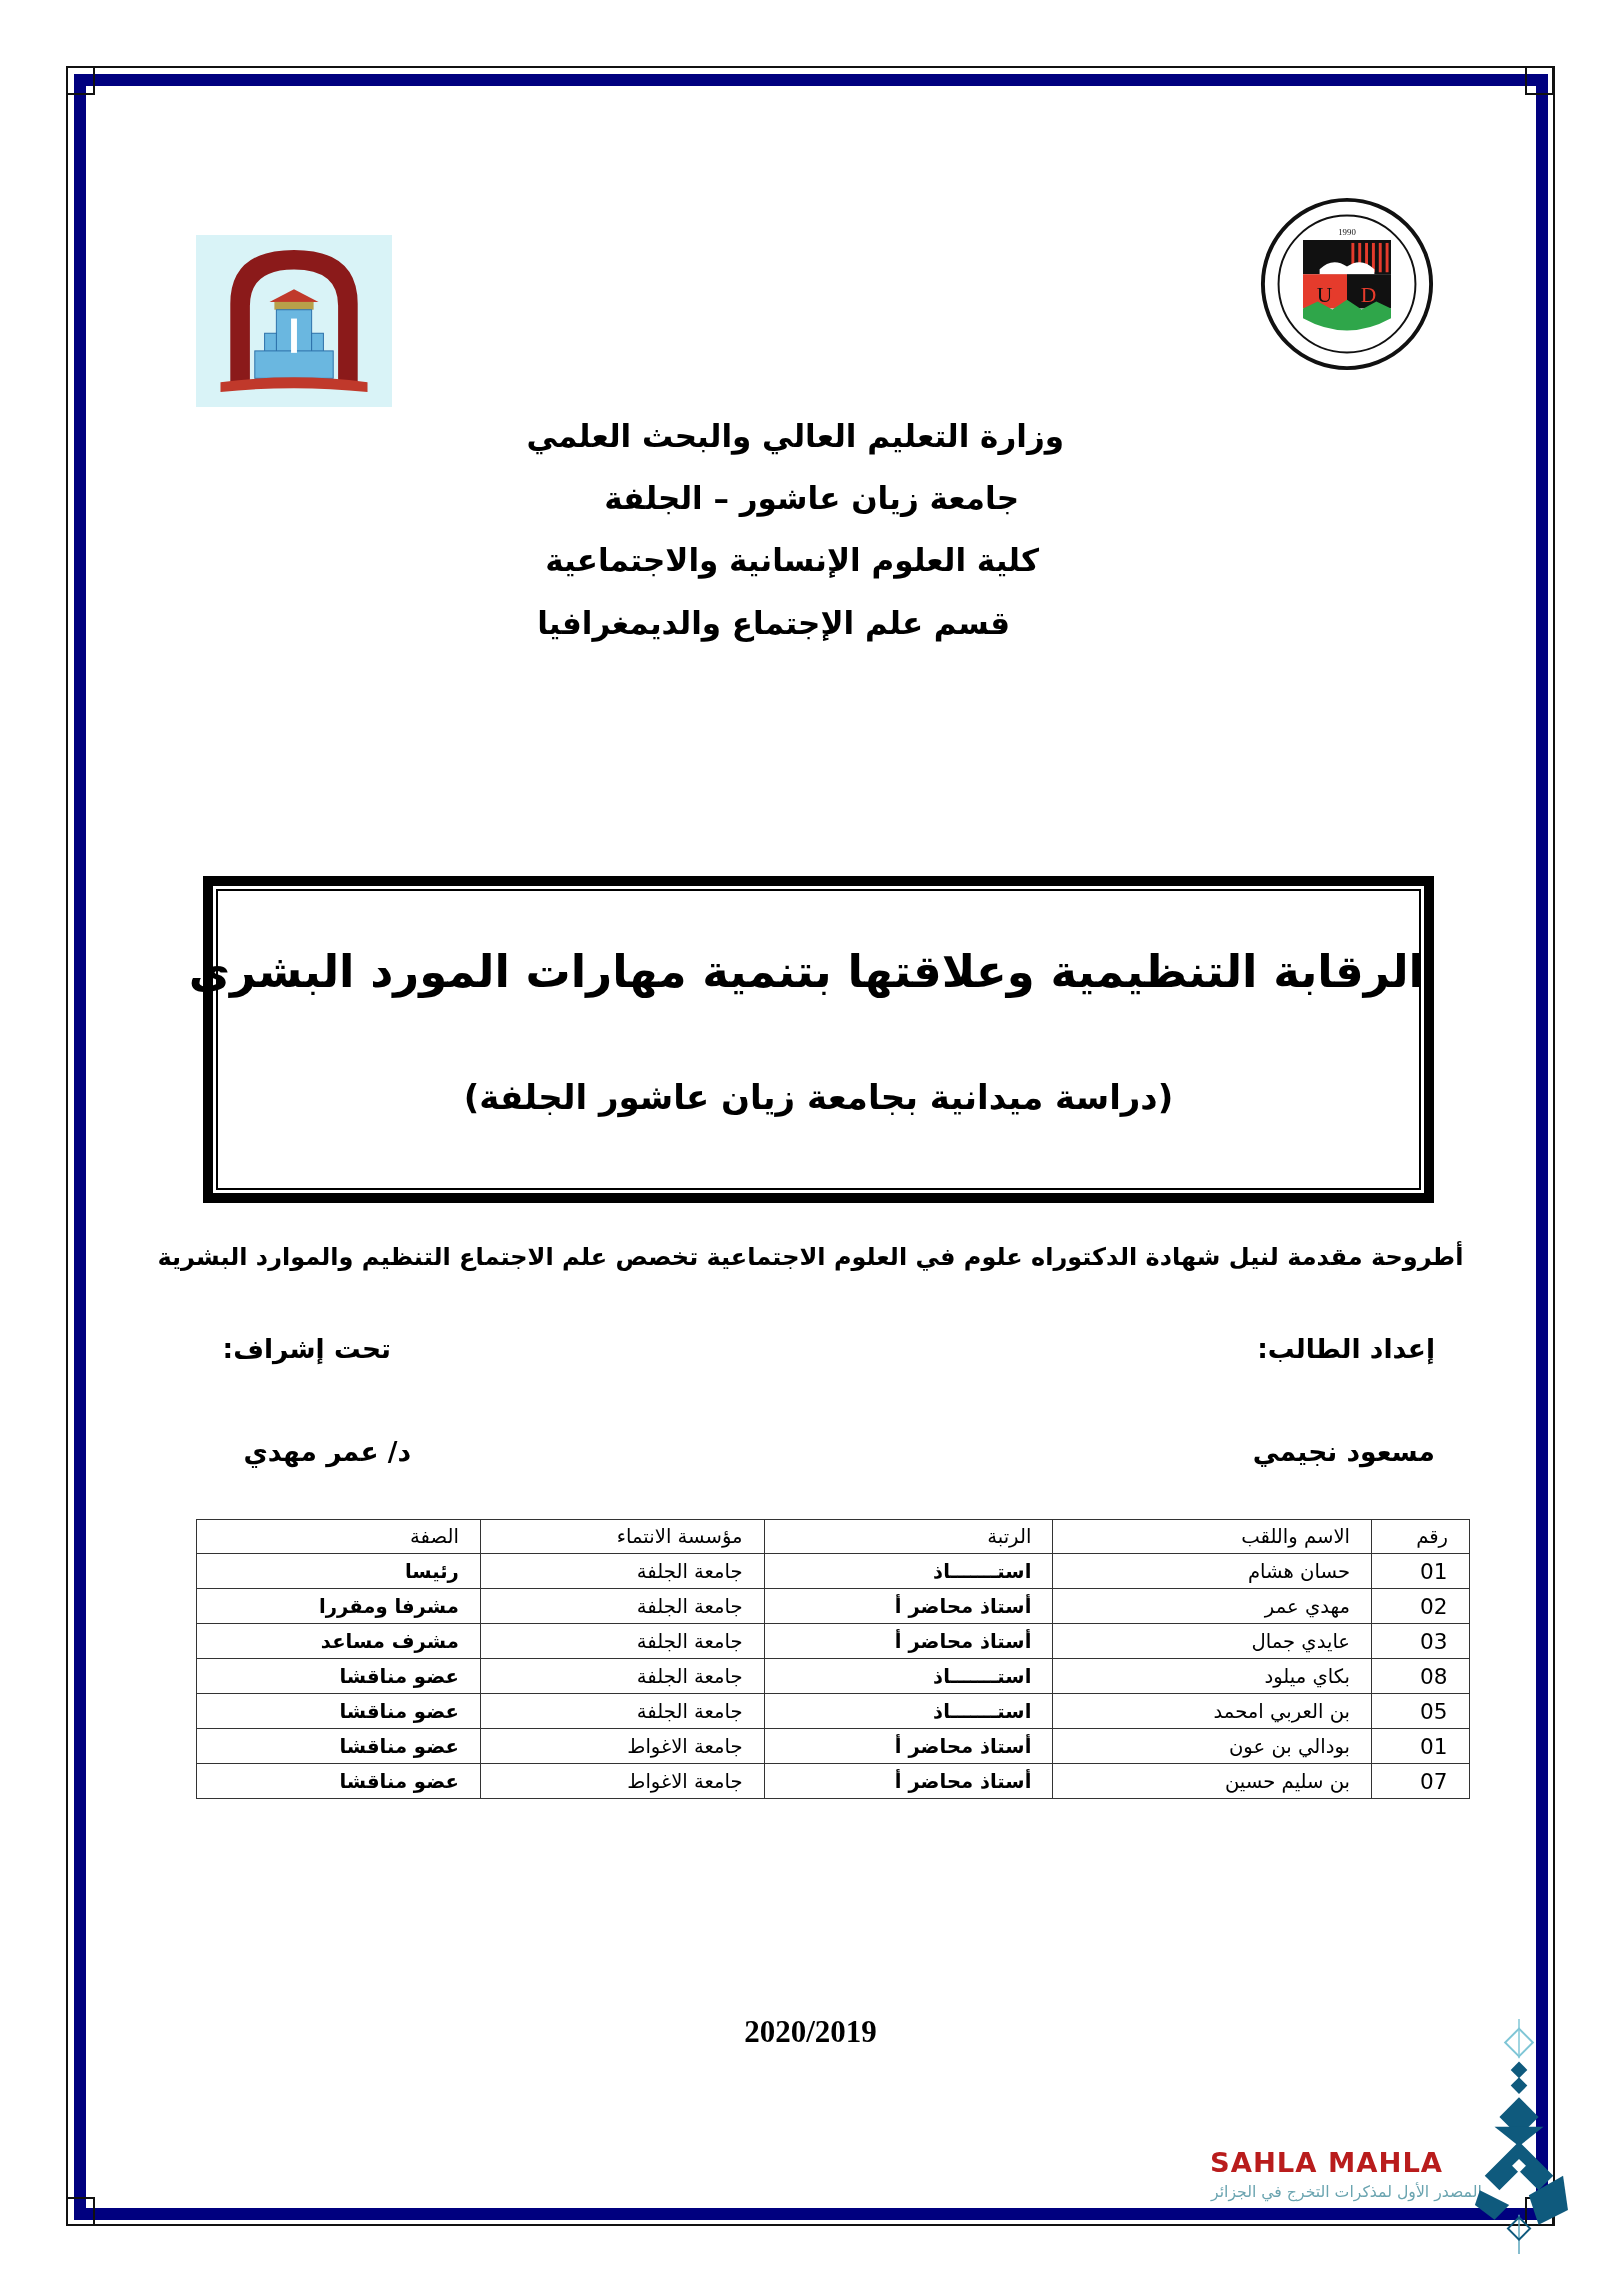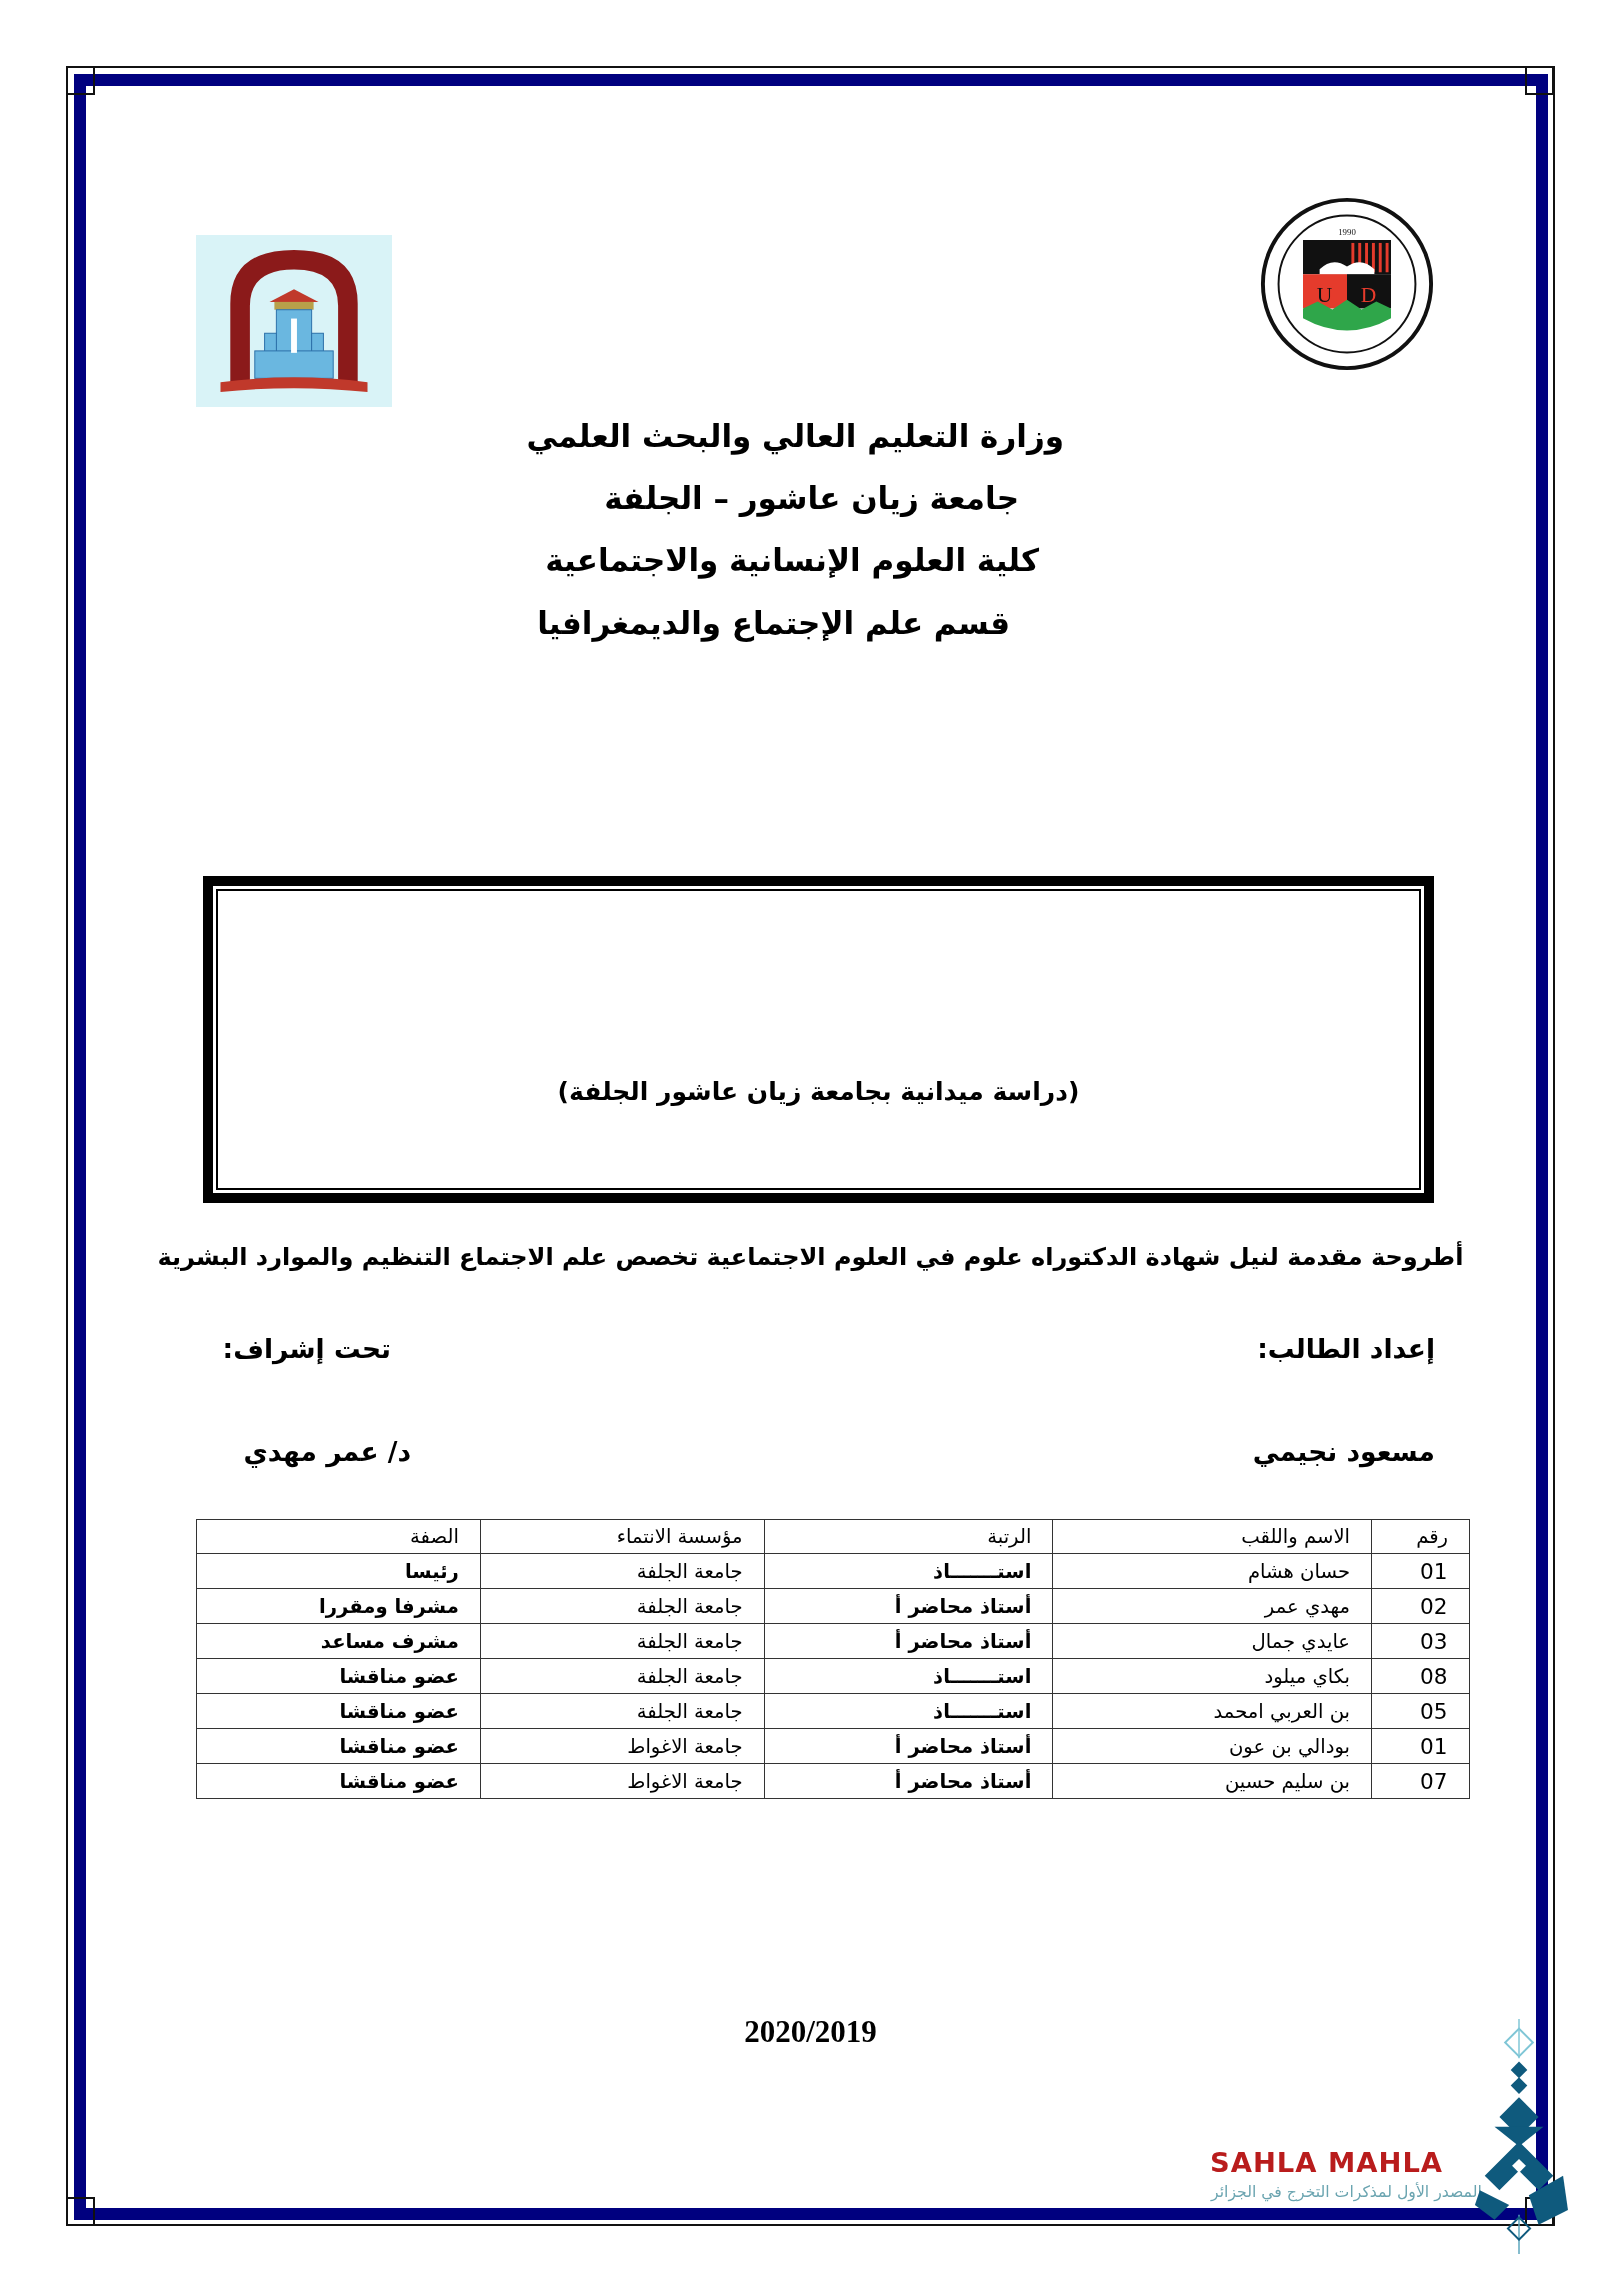--- a/index.html
+++ b/index.html
@@ -24,21 +24,21 @@
                     line-height: 59px; position: absolute; white-space: nowrap; }
 
     
     .title-box { position: absolute; left: 203px; top: 876px; width: 1231px; height: 327px;
                  border: 10.8px solid #000; box-sizing: border-box; }
     .title-box-inner { position: absolute; left: 2.9px; top: 2.9px; right: 2.9px; bottom: 2.9px;
                        border: 2.9px solid #000; }
     .title-main { position: absolute; left: 0; right: 0; top: 59px; text-align: center; direction: rtl;
                   font-weight: bold; font-size: 45px; white-space: nowrap; }
     .title-sub { position: absolute; left: 0; right: 0; top: 191px; text-align: center; direction: rtl;
-                 font-weight: bold; font-size: 25px; white-space: nowrap; }
+                 font-weight: bold; font-size: 34px; white-space: nowrap; }
 
     .thesis-note { position: absolute; left: 0; right: 0; top: 1243px; text-align: center; direction: rtl;
                    font-weight: bold; font-size: 24px; box-sizing: border-box; }
 
     .label { position: absolute; font-weight: bold; font-size: 26.5px; direction: rtl; white-space: nowrap; }
 
     
     table.jury { position: absolute; left: 196px; top: 1519px; width: 1274px; border-collapse: collapse;
                  direction: rtl; font-family: "DejaVu Sans", sans-serif; font-size: 19.6px; }
     table.jury td, table.jury th { border: 1.5px solid #333; height: 34px; padding: 0 21px;
@@ -106,20 +106,21 @@
 
 <div class="header">
   <div class="line" style="top:0;left:613px;width:451px;">وزارة التعليم العالي والبحث العلمي</div>
   <div class="line" style="top:62px;left:627px;width:392px;">جامعة زيان عاشور – الجلفة</div>
   <div class="line" style="top:124px;left:588px;width:451px;">كلية العلوم الإنسانية والاجتماعية</div>
   <div class="line" style="top:187px;left:608px;width:402px;">قسم علم الإجتماع والديمغرافيا</div>
 </div>
 
 <div class="title-box">
   <div class="title-box-inner"></div>
+  <div class="title-main">الرقابة التنظيمية وعلاقتها بتنمية مهارات المورد البشري</div>
   <div class="title-sub">(دراسة ميدانية بجامعة زيان عاشور الجلفة)</div>
 </div>
 
 <div class="thesis-note">أطروحة مقدمة لنيل شهادة الدكتوراه علوم في العلوم الاجتماعية تخصص علم الاجتماع التنظيم والموارد البشرية</div>
 
 <div class="label" style="right:186px;top:1333px;">إعداد الطالب:</div>
 <div class="label" style="right:1230px;top:1333px;text-align:right;">تحت إشراف:</div>
 <div class="label" style="right:186px;top:1436px;">مسعود نجيمي</div>
 <div class="label" style="right:1210px;top:1436px;">د/ عمر مهدي</div>
 

